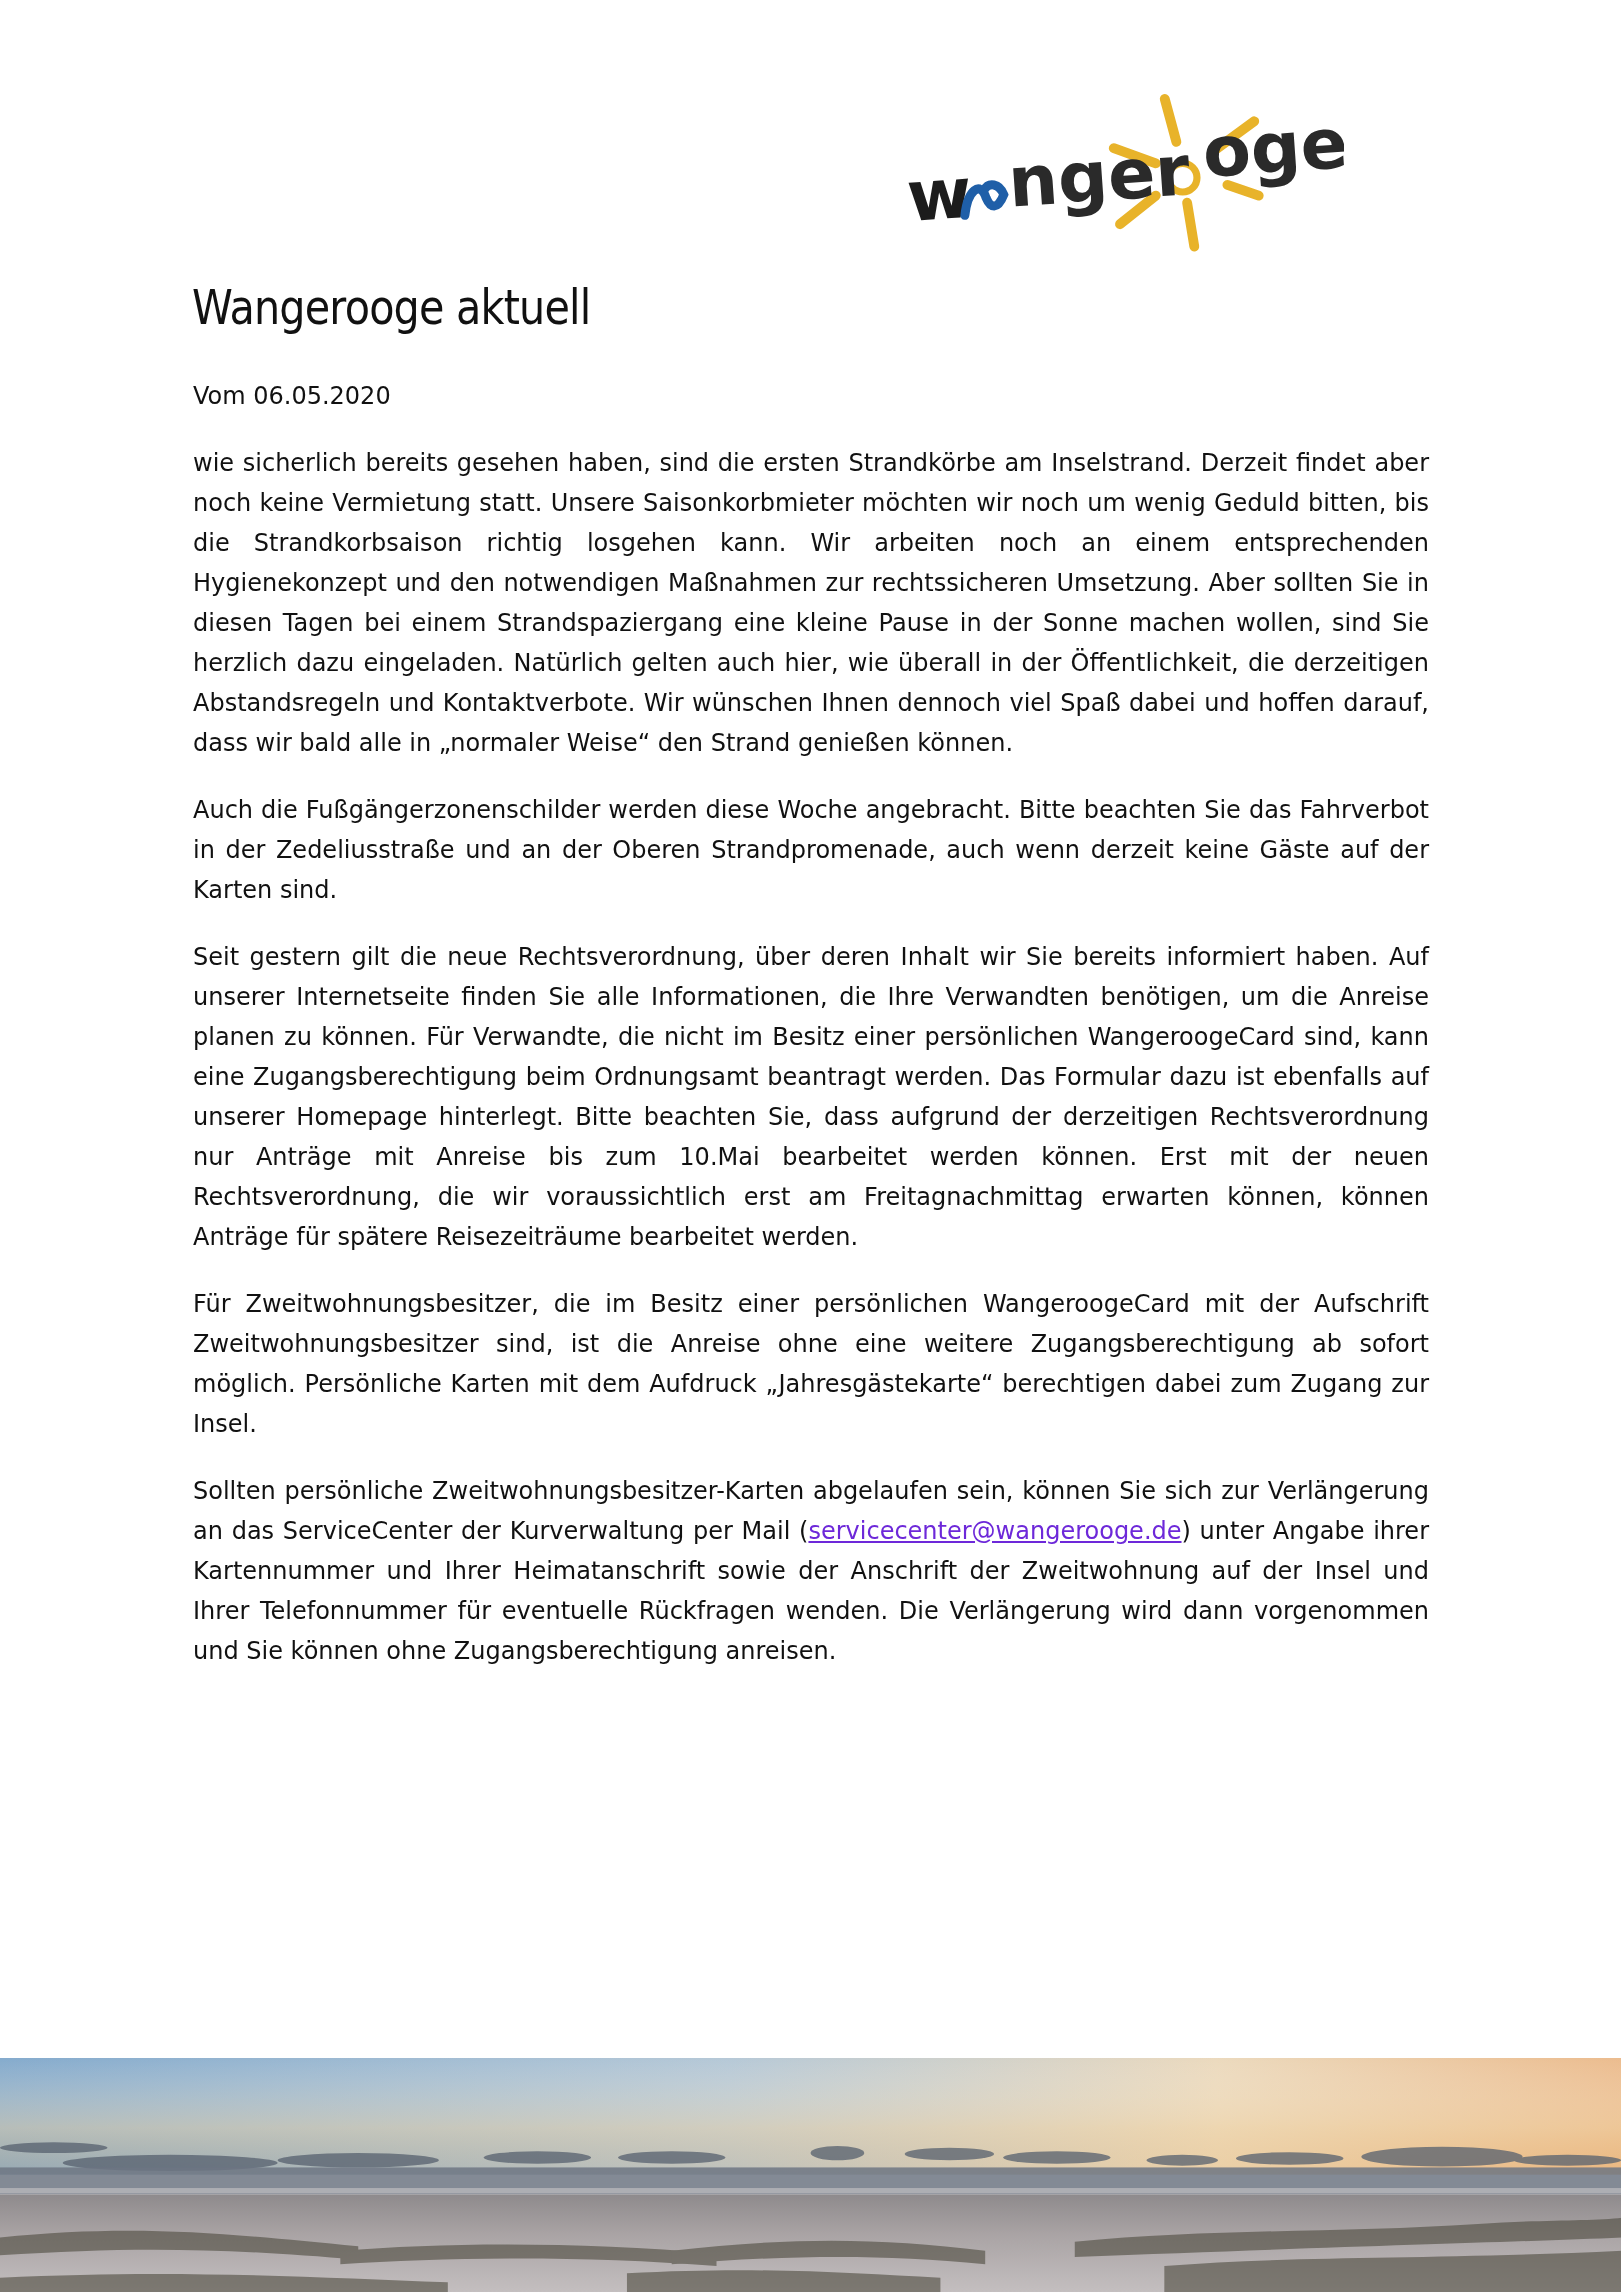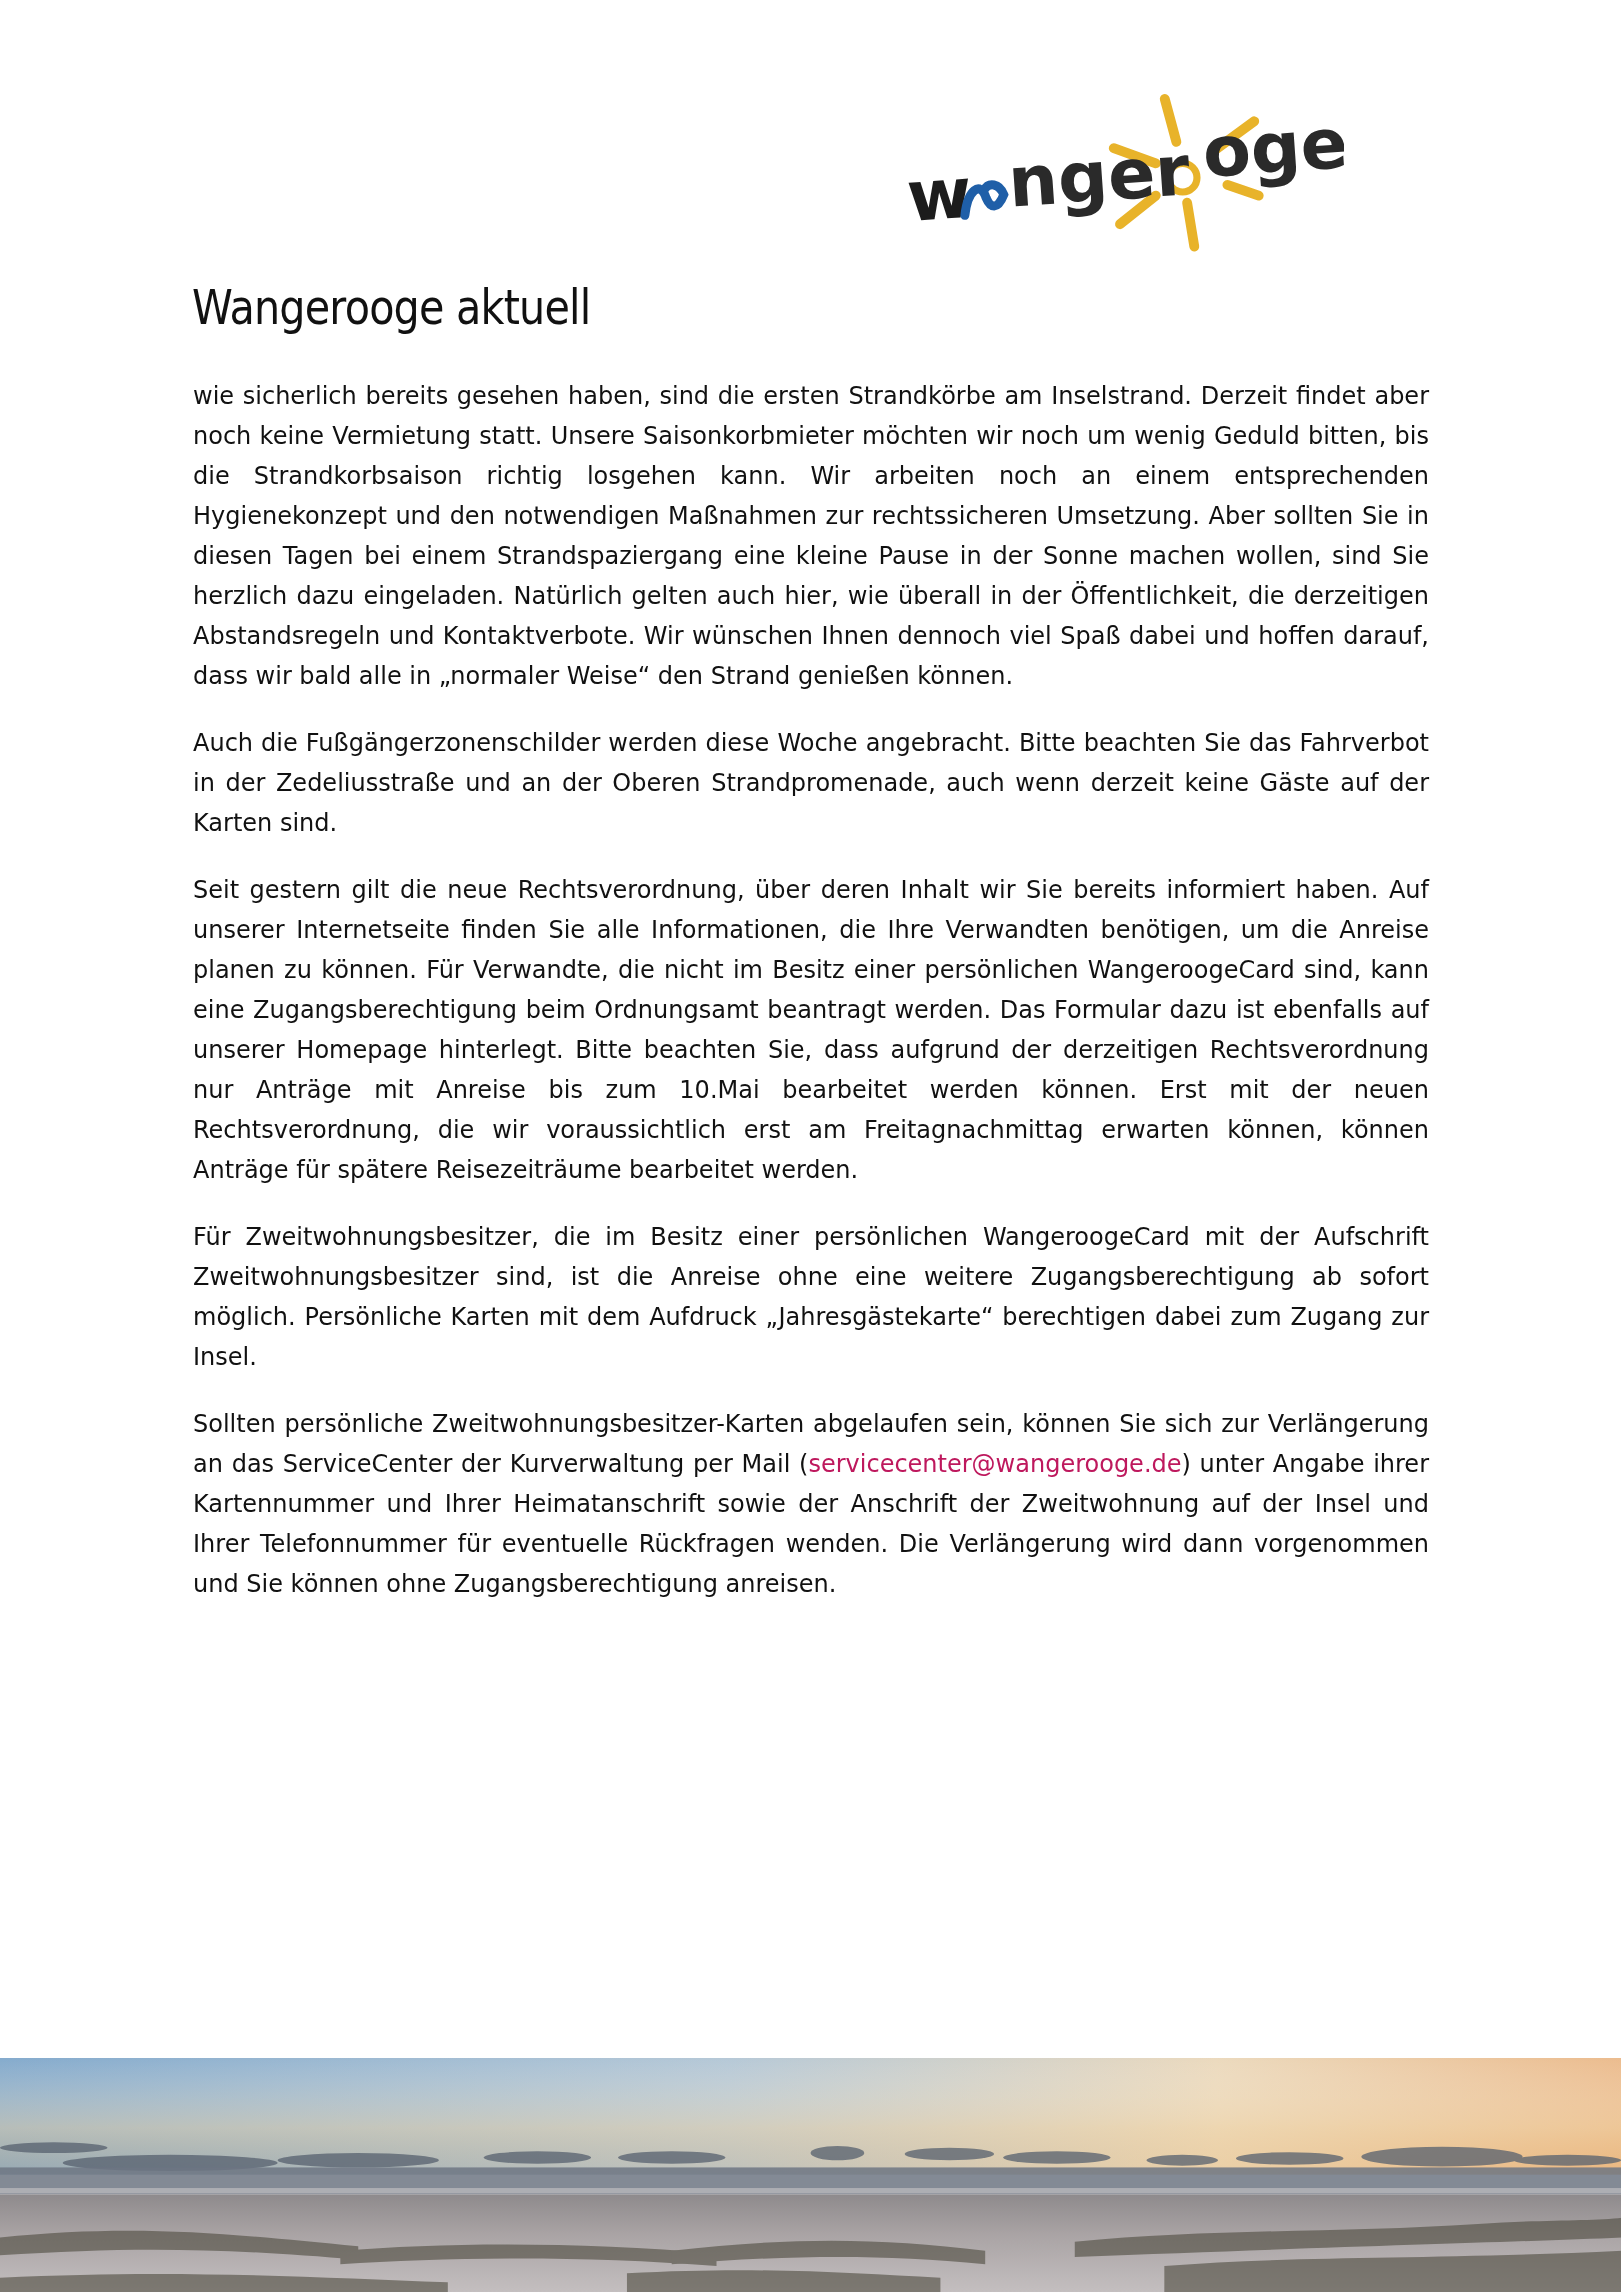--- a/index.html
+++ b/index.html
@@ -12,21 +12,21 @@
       position: absolute; left: 192px; top: 279px;
       font-size: 48px; font-weight: normal; margin: 0; letter-spacing: -0.9px;
       transform: scaleX(0.86); transform-origin: left top; white-space: nowrap;
     }
     .content {
       position: absolute; left: 193px; top: 376px; width: 1236px;
       font-size: 24px; line-height: 40px;
     }
     .content p { margin: 0 0 27px 0; text-align: justify; }
     .date { margin-bottom: 27px !important; }
-    .link { color: #be185d; }
+    .link { color: #6d28d9; text-decoration: underline; }
     .banner {
       position: absolute; left: 0; top: 2058px; width: 1622px; height: 235px; overflow: hidden;
     }
   </style>
 </head>
 <body>
 
 <div class="logo">
   <svg width="448" height="179" viewBox="0 0 500 200">
 
@@ -43,20 +43,21 @@
     <text x="12" y="140" font-family="DejaVu Sans, sans-serif" font-size="78" font-weight="bold" fill="#1c1c1c" transform="rotate(-4 250 120)">w</text>
     <path d="M75 138 C80 110, 95 100, 100 120 C104 132, 112 135, 120 118 C116 105, 104 102, 98 112" stroke="#1f5fa8" stroke-width="10" fill="none" stroke-linecap="round" transform="rotate(-4 250 120)"></path>
     <text x="126" y="132" font-family="DejaVu Sans, sans-serif" font-size="78" font-weight="bold" fill="#2a2a2a" transform="rotate(-4 250 120)">nger</text>
     <text x="345" y="114" font-family="DejaVu Sans, sans-serif" font-size="78" font-weight="bold" fill="#2a2a2a" transform="rotate(-4 250 120)">oge</text>
   </svg>
 </div>
 
 <h1 class="page-title">Wangerooge aktuell</h1>
 
 <div class="content">
+  <p class="date">Vom 06.05.2020</p>
   <p>wie sicherlich bereits gesehen haben, sind die ersten Strandkörbe am Inselstrand. Derzeit findet aber noch keine Vermietung statt. Unsere Saisonkorbmieter möchten wir noch um wenig Geduld bitten, bis die Strandkorbsaison richtig losgehen kann. Wir arbeiten noch an einem entsprechenden Hygienekonzept und den notwendigen Maßnahmen zur rechtssicheren Umsetzung. Aber sollten Sie in diesen Tagen bei einem Strandspaziergang eine kleine Pause in der Sonne machen wollen, sind Sie herzlich dazu eingeladen. Natürlich gelten auch hier, wie überall in der Öffentlichkeit, die derzeitigen Abstandsregeln und Kontaktverbote. Wir wünschen Ihnen dennoch viel Spaß dabei und hoffen darauf, dass wir bald alle in „normaler Weise“ den Strand genießen können.</p>
   <p>Auch die Fußgängerzonenschilder werden diese Woche angebracht. Bitte beachten Sie das Fahrverbot in der Zedeliusstraße und an der Oberen Strandpromenade, auch wenn derzeit keine Gäste auf der Karten sind.</p>
   <p>Seit gestern gilt die neue Rechtsverordnung, über deren Inhalt wir Sie bereits informiert haben. Auf unserer Internetseite finden Sie alle Informationen, die Ihre Verwandten benötigen, um die Anreise planen zu können. Für Verwandte, die nicht im Besitz einer persönlichen WangeroogeCard sind, kann eine Zugangsberechtigung beim Ordnungsamt beantragt werden. Das Formular dazu ist ebenfalls auf unserer Homepage hinterlegt. Bitte beachten Sie, dass aufgrund der derzeitigen Rechtsverordnung nur Anträge mit Anreise bis zum 10.Mai bearbeitet werden können. Erst mit der neuen Rechtsverordnung, die wir voraussichtlich erst am Freitagnachmittag erwarten können, können Anträge für spätere Reisezeiträume bearbeitet werden.</p>
   <p>Für Zweitwohnungsbesitzer, die im Besitz einer persönlichen WangeroogeCard mit der Aufschrift Zweitwohnungsbesitzer sind, ist die Anreise ohne eine weitere Zugangsberechtigung ab sofort möglich. Persönliche Karten mit dem Aufdruck „Jahresgästekarte“ berechtigen dabei zum Zugang zur Insel.</p>
   <p>
     <span>Sollten persönliche Zweitwohnungsbesitzer-Karten abgelaufen sein, können Sie sich zur Verlängerung an das ServiceCenter der Kurverwaltung per Mail (</span><a class="link">servicecenter@wangerooge.de</a><span>) unter Angabe ihrer Kartennummer und Ihrer Heimatanschrift sowie der Anschrift der Zweitwohnung auf der Insel und Ihrer Telefonnummer für eventuelle Rückfragen wenden. Die Verlängerung wird dann vorgenommen und Sie können ohne  Zugangsberechtigung anreisen.</span>
   </p>
 </div>
 
 <div class="banner">

